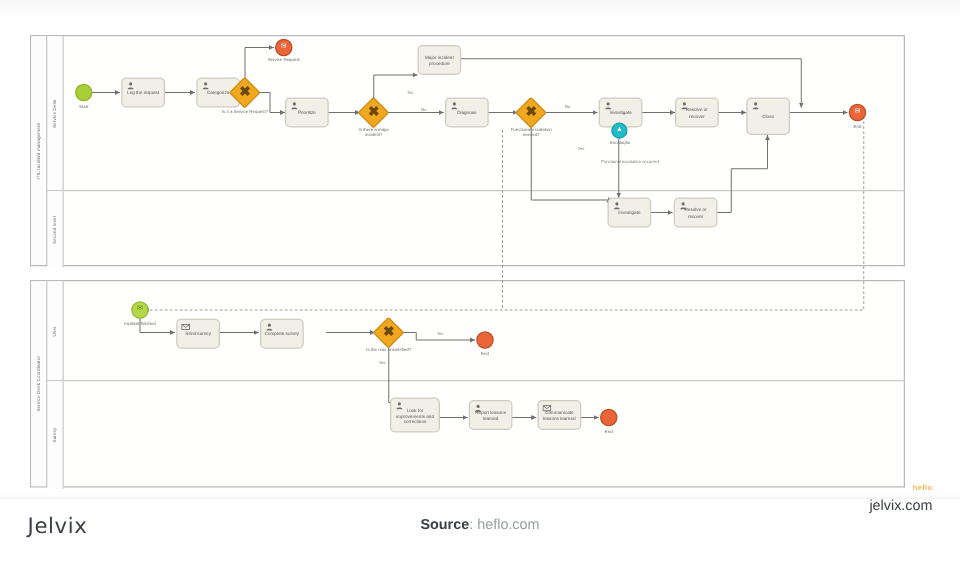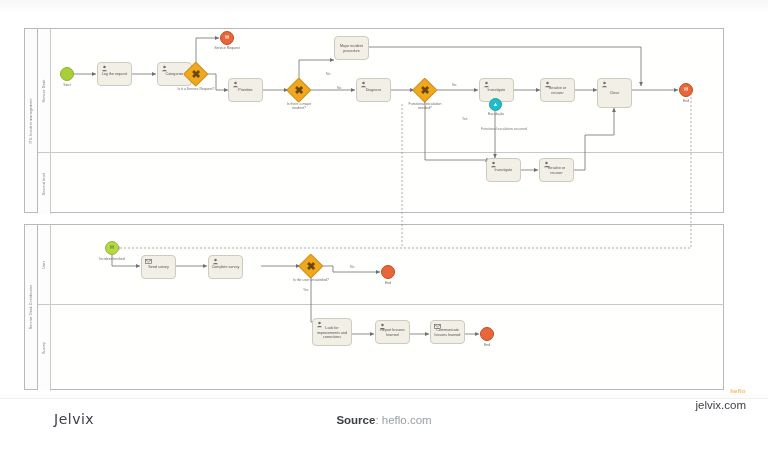--- a/index.html
+++ b/index.html
@@ -80,22 +80,22 @@
     position:absolute;right:22px;bottom:6px;font-size:6px;font-weight:bold;
     color:#f5b44b;letter-spacing:.3px;opacity:.95;
   }
 
   
   #footer{
     position:absolute;left:0;top:398px;width:768px;height:59px;
     background:#ffffff;
   }
   #footer .brand{
-    position:absolute;left:22px;top:13px;font-size:14px;color:#3b3f46;
-    font-family:"DejaVu Sans", sans-serif;letter-spacing:.5px;margin-left:32px;
+    position:absolute;left:22px;top:13px;font-size:17px;color:#3b3f46;
+    font-family:"DejaVu Sans", sans-serif;letter-spacing:.5px;
   }
   #footer .src{
     position:absolute;left:0;right:0;top:16px;text-align:center;font-size:11.5px;color:#9aa0a6;
   }
   #footer .src b{color:#3b3f46;font-weight:bold;}
   #footer .site{
     position:absolute;right:22px;top:1px;font-size:11.5px;color:#3b3f46;
   }
   #footer .rule{position:absolute;left:0;top:0;width:768px;height:1px;background:#f1f1f1;}
 </style>

